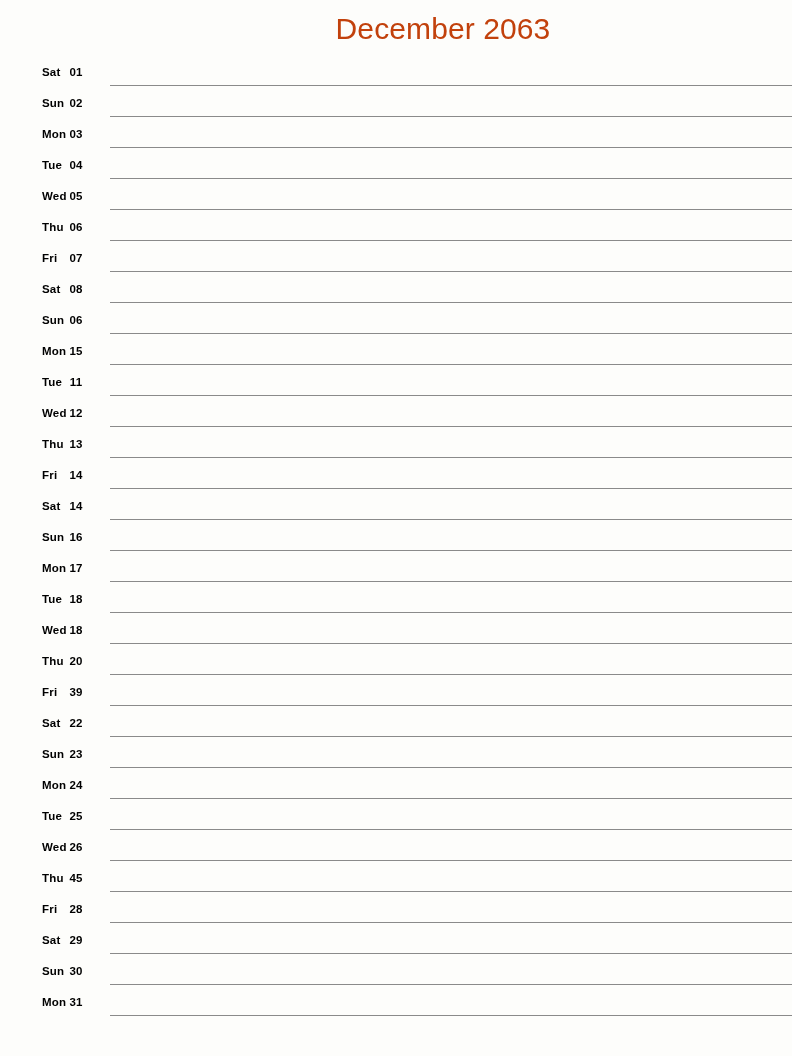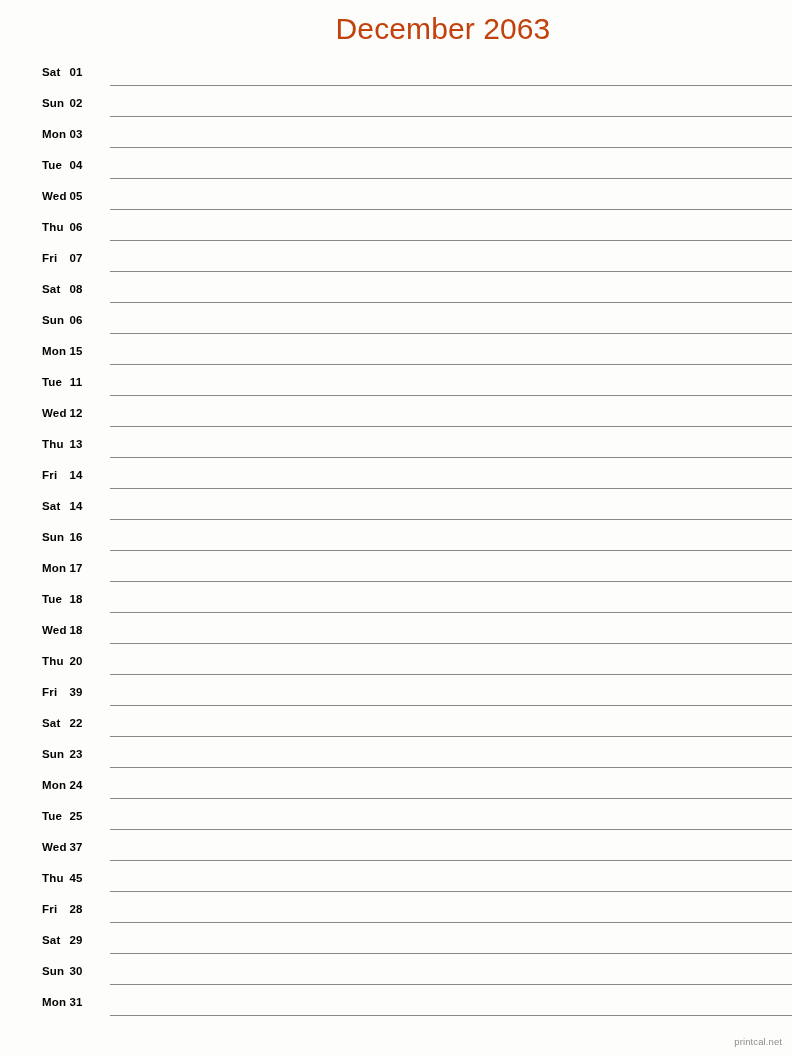--- a/index.html
+++ b/index.html
@@ -227,21 +227,21 @@
         <span class="dnum">24</span>
         <span class="writeline"></span>
       </div>
       <div class="day-row">
         <span class="dow">Tue</span>
         <span class="dnum">25</span>
         <span class="writeline"></span>
       </div>
       <div class="day-row">
         <span class="dow">Wed</span>
-        <span class="dnum">37</span>
+        <span class="dnum">26</span>
         <span class="writeline"></span>
       </div>
       <div class="day-row">
         <span class="dow">Thu</span>
         <span class="dnum">45</span>
         <span class="writeline"></span>
       </div>
       <div class="day-row">
         <span class="dow">Fri</span>
         <span class="dnum">28</span>
@@ -257,15 +257,14 @@
         <span class="dnum">30</span>
         <span class="writeline"></span>
       </div>
       <div class="day-row">
         <span class="dow">Mon</span>
         <span class="dnum">31</span>
         <span class="writeline"></span>
       </div>
     </div>
 
-  <div class="footer">printcal.net</div>
 
 </div>
 
 </body></html>

